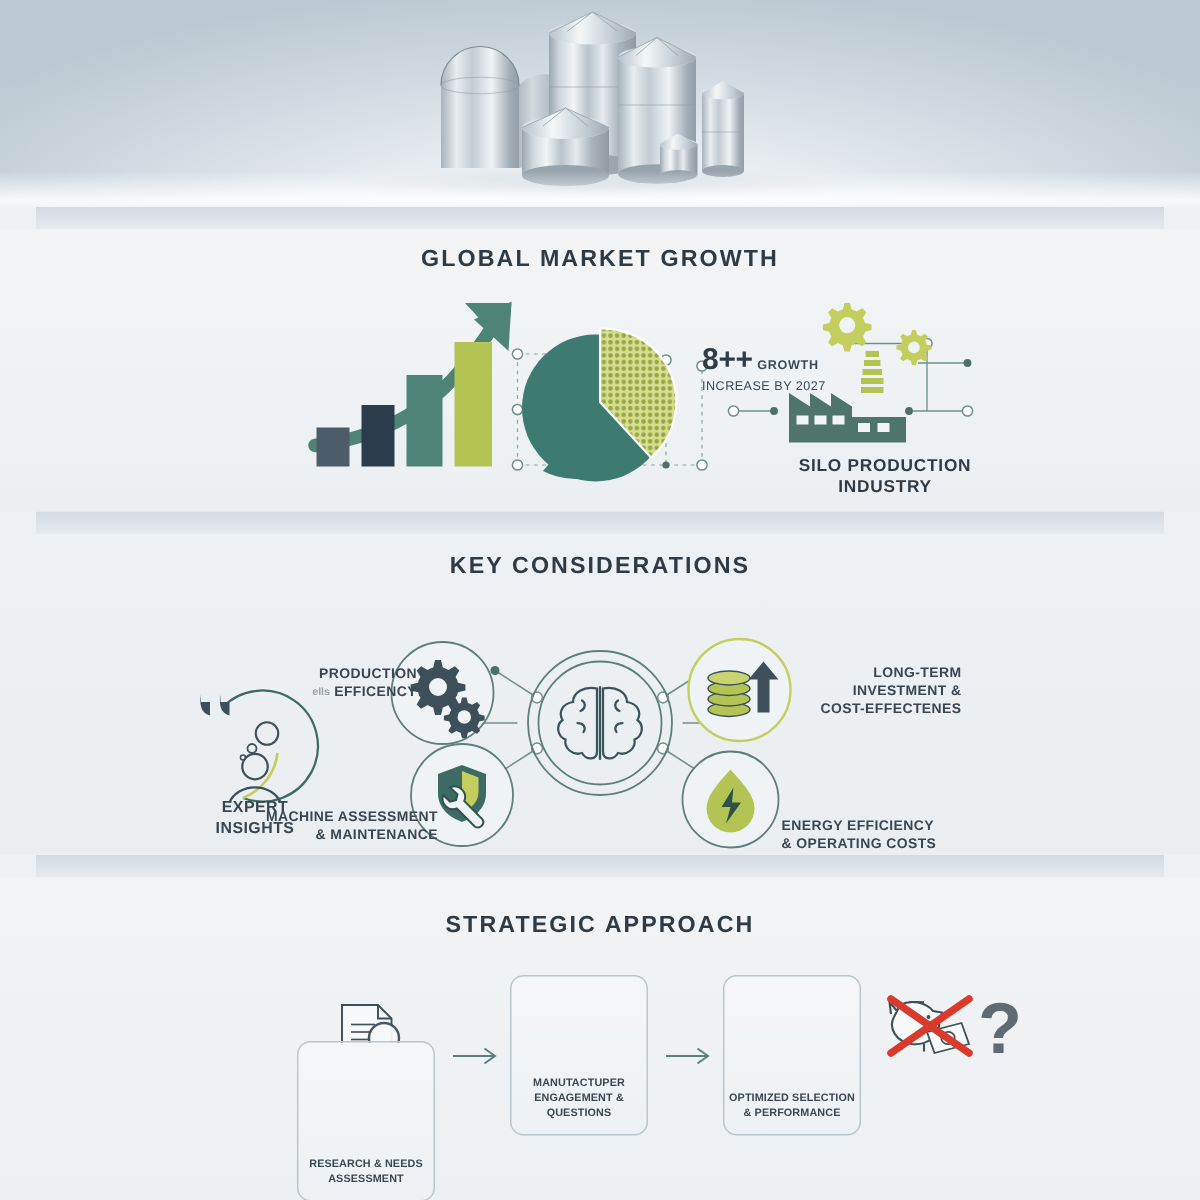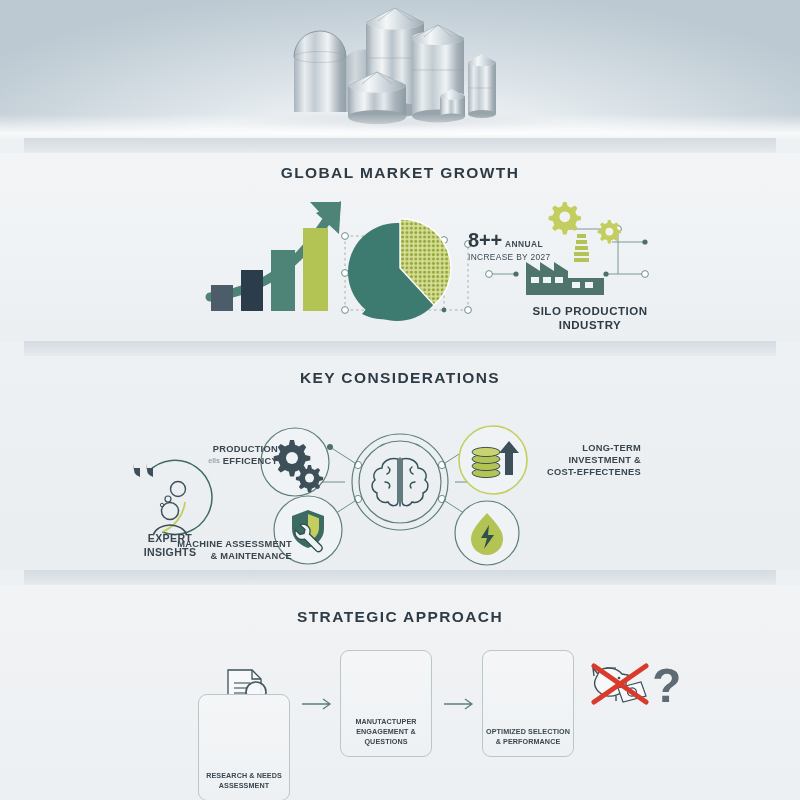--- a/index.html
+++ b/index.html
@@ -309,21 +309,21 @@
           <path d="M563,20 l3.6,0 l1.1,4.3 a9,9 0 0 1 3.3,1.4 l3.9,-2.2 l2.6,2.6 l-2.2,3.9 a9,9 0 0 1 1.4,3.3 l4.3,1.1 l0,3.6 l-4.3,1.1 a9,9 0 0 1 -1.4,3.3 l2.2,3.9 l-2.6,2.6 l-3.9,-2.2 a9,9 0 0 1 -3.3,1.4 l-1.1,4.3 l-3.6,0 l-1.1,-4.3 a9,9 0 0 1 -3.3,-1.4 l-3.9,2.2 l-2.6,-2.6 l2.2,-3.9 a9,9 0 0 1 -1.4,-3.3 l-4.3,-1.1 l0,-3.6 l4.3,-1.1 a9,9 0 0 1 1.4,-3.3 l-2.2,-3.9 l2.6,-2.6 l3.9,2.2 a9,9 0 0 1 3.3,-1.4 Z"></path>
           <circle cx="564.8" cy="34.8" r="5.4" fill="#f0f3f4"></circle>
         </g>
         <g fill="#c3ce5e">
           <path d="M608,38 l2.6,0 l0.8,3.1 a6.5,6.5 0 0 1 2.4,1 l2.8,-1.6 l1.9,1.9 l-1.6,2.8 a6.5,6.5 0 0 1 1,2.4 l3.1,0.8 l0,2.6 l-3.1,0.8 a6.5,6.5 0 0 1 -1,2.4 l1.6,2.8 l-1.9,1.9 l-2.8,-1.6 a6.5,6.5 0 0 1 -2.4,1 l-0.8,3.1 l-2.6,0 l-0.8,-3.1 a6.5,6.5 0 0 1 -2.4,-1 l-2.8,1.6 l-1.9,-1.9 l1.6,-2.8 a6.5,6.5 0 0 1 -1,-2.4 l-3.1,-0.8 l0,-2.6 l3.1,-0.8 a6.5,6.5 0 0 1 1,-2.4 l-1.6,-2.8 l1.9,-1.9 l2.8,1.6 a6.5,6.5 0 0 1 2.4,-1 Z"></path>
           <circle cx="609.3" cy="49.6" r="3.9" fill="#f0f3f4"></circle>
         </g>
       </svg>
 
       <div class="pct-wrap">
-        <span class="pct-big">8++</span><span class="pct-sm">ANNUAL</span>
+        <span class="pct-big">8++</span><span class="pct-sm">GROWTH</span>
         <div class="pct-sub">INCREASE BY 2027</div>
       </div>
 
       <div class="silo-label">
         <div>SILO PRODUCTION</div>
         <div>INDUSTRY</div>
       </div>
     </div>
   </div>
 
@@ -434,20 +434,24 @@
         <div>MACHINE ASSESSMENT</div>
         <div>&amp; MAINTENANCE</div>
       </div>
 
       <div class="kc-label kc-invest">
         <div>LONG-TERM</div>
         <div>INVESTMENT &amp;</div>
         <div>COST-EFFECTENES</div>
       </div>
 
+      <div class="kc-label kc-energy">
+        <div>ENERGY EFFICIENCY</div>
+        <div>&amp; OPERATING COSTS</div>
+      </div>
     </div>
   </div>
 
   <div class="section sec3">
     <div class="sec-title">STRATEGIC APPROACH</div>
 
     <div class="s3-body">
       <svg width="800" height="160" viewBox="0 0 800 160">
 
         <g stroke="#5d7f7b" stroke-width="1.3" fill="none">

